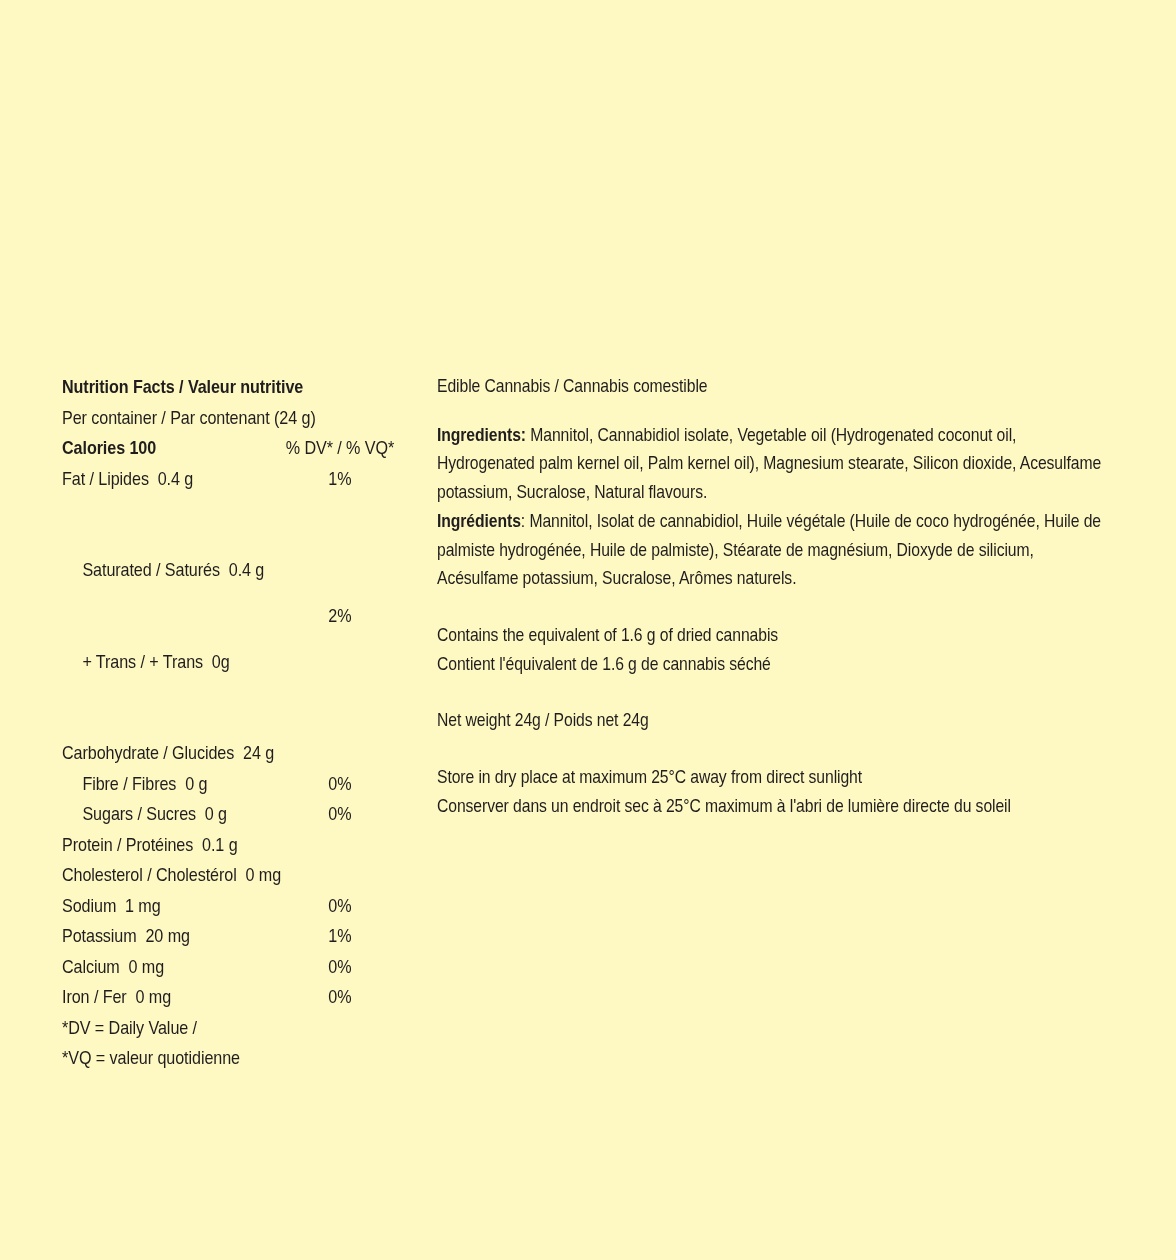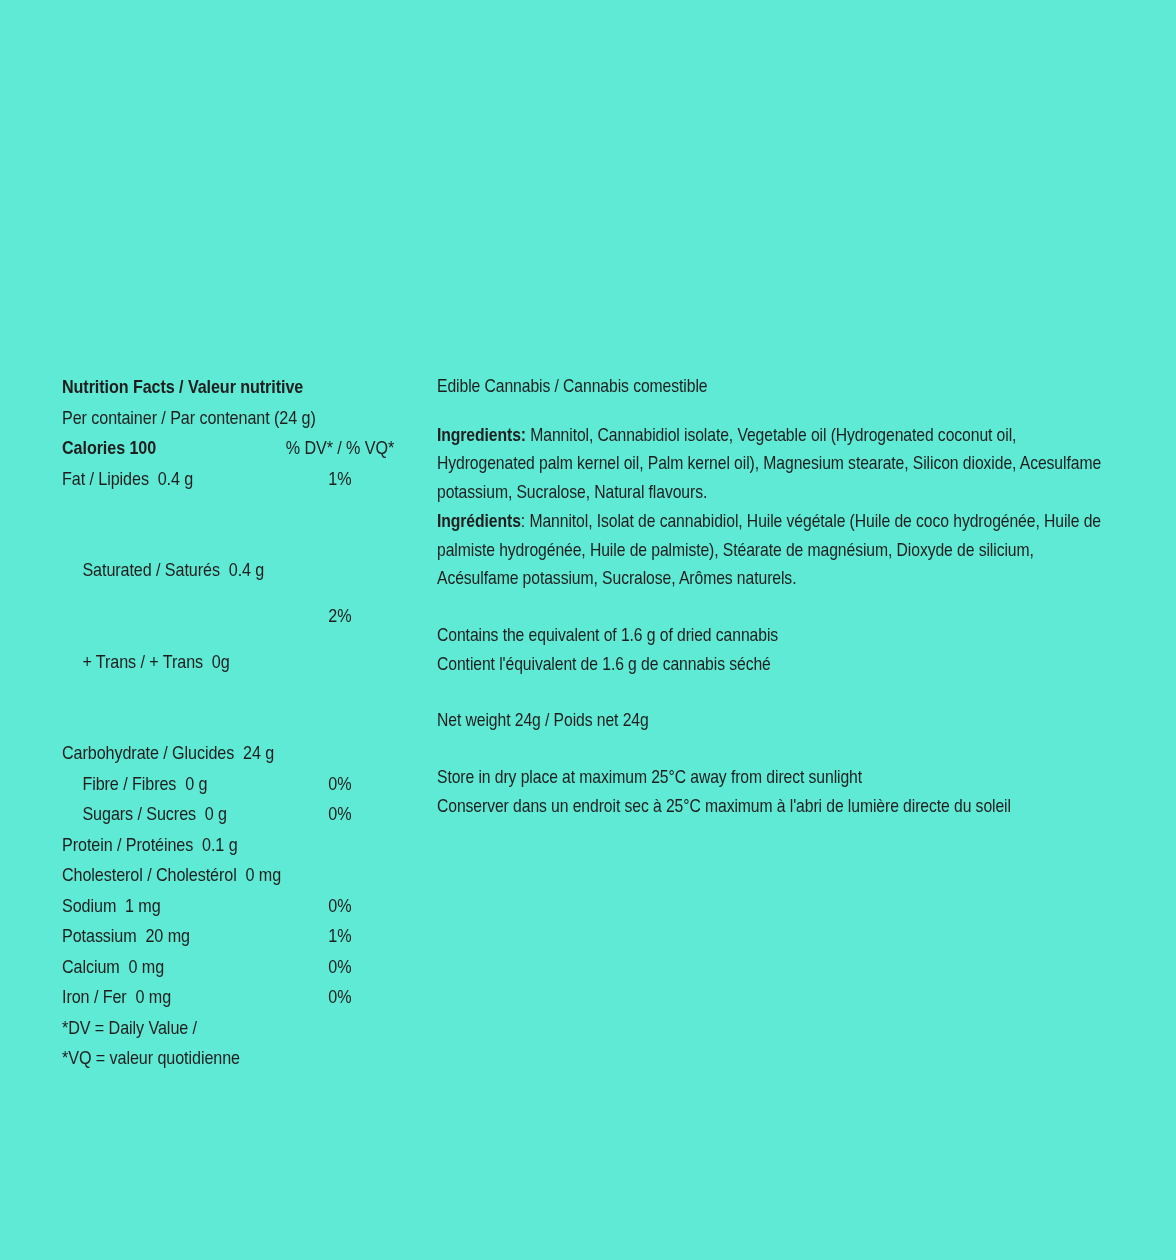--- a/index.html
+++ b/index.html
@@ -5,21 +5,21 @@
   html, body {
     margin: 0;
     padding: 0;
     width: 1176px;
     height: 1260px;
     background: #ffffff;
     font-family: "Liberation Sans", sans-serif;
     color: #201d1e;
     overflow: hidden;
   }
-  .sheet { position: relative; width: 1176px; height: 1260px; background: #5eead4; }
+  .sheet { position: relative; width: 1176px; height: 1260px; background: #fef9c3; }
 
   
   .col-left {
     position: absolute;
     left: 62px;
     top: 372px;
     width: 393px;
     transform: scaleX(0.85);
     transform-origin: 0 0;
     font-size: 19px;

